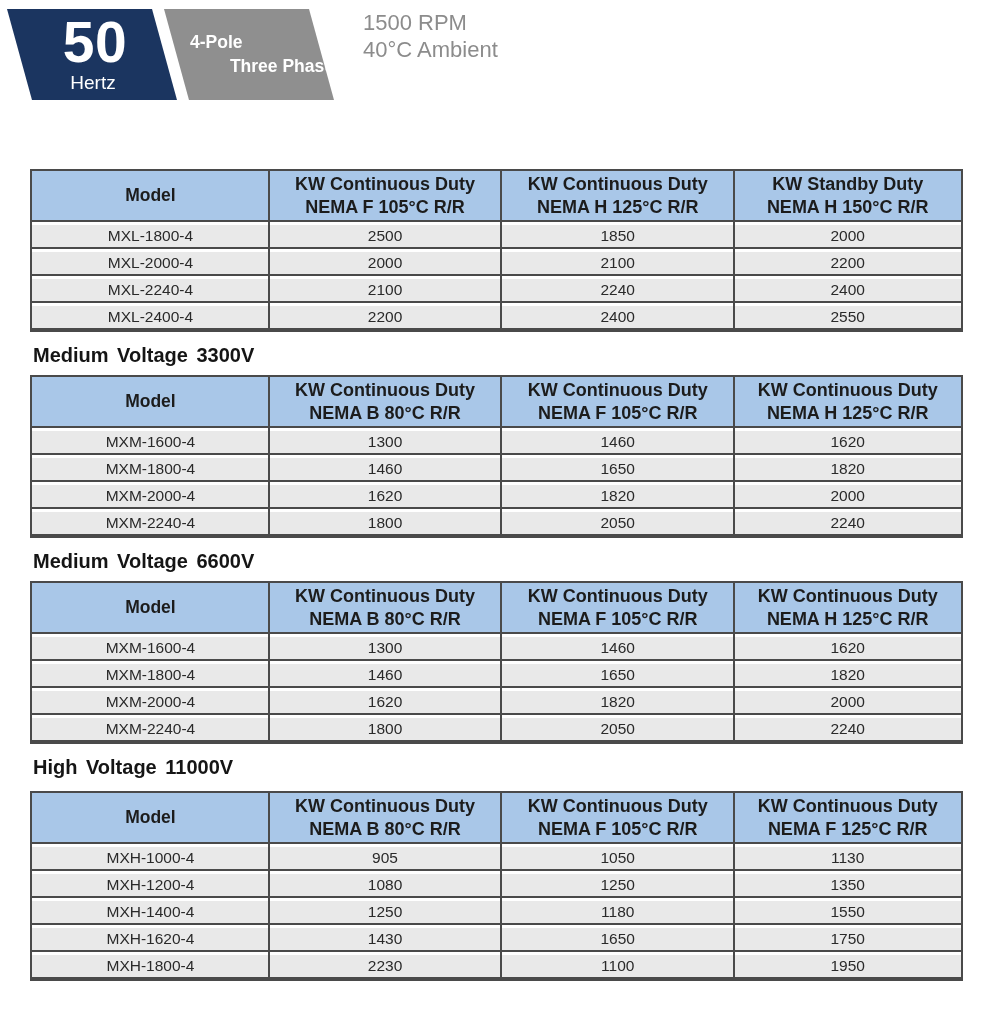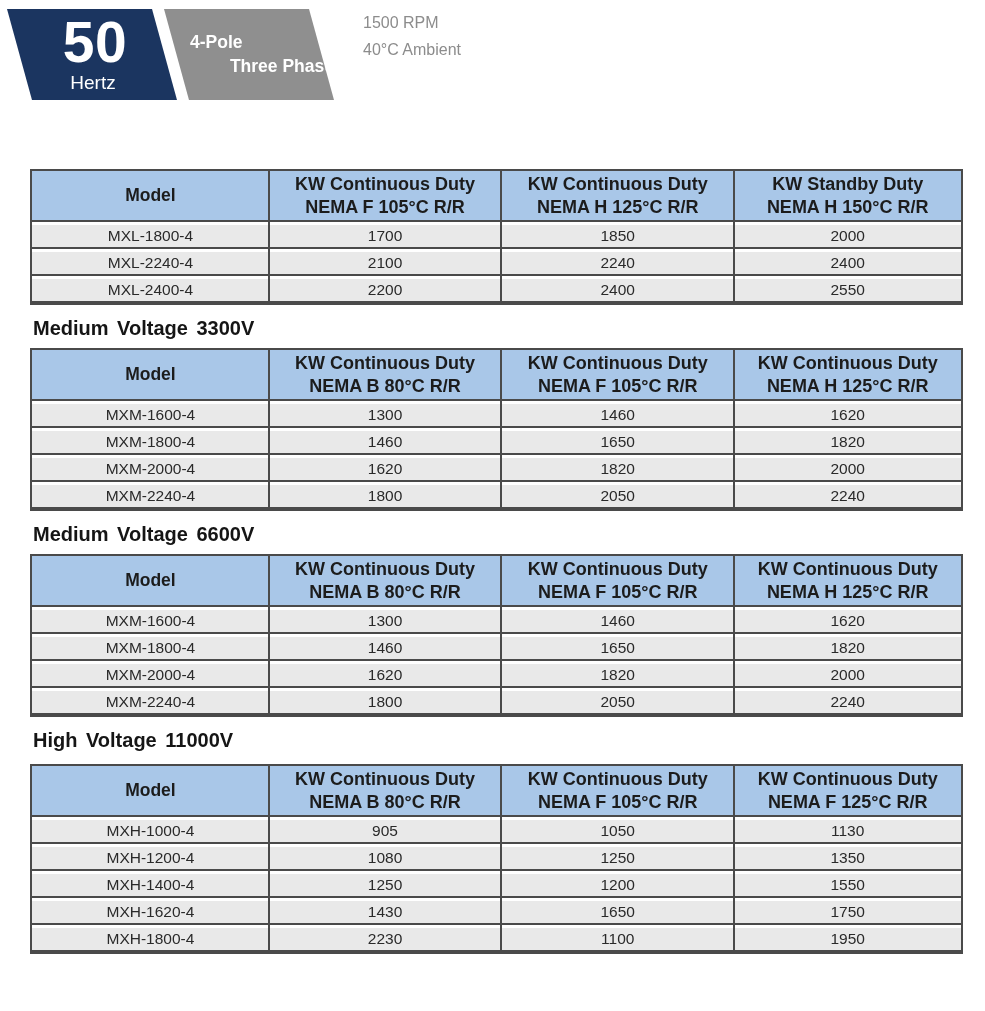--- a/index.html
+++ b/index.html
@@ -15,21 +15,21 @@
            clip-path:polygon(0 0, 85.3% 0, 100% 100%, 14.7% 100%); color:#fff; }
   .badge-navy { left:7px; background:#1b3560; display:flex; flex-direction:column;
                 align-items:center; justify-content:center; }
   .freq-number { font-size:57px; font-weight:700; line-height:0.95; letter-spacing:0.5px; margin-left:6px; }
   .freq-unit   { font-size:19px; font-weight:400; margin-top:2px; margin-left:2px; }
   .badge-gray { left:164px; background:#8f8f8f; display:flex; flex-direction:column;
                 justify-content:center; font-weight:700; font-size:17.5px; line-height:1.1; }
   .pole-line  { margin-left:26px; }
   .phase-line { margin-left:36px; margin-top:5px;text-align:right; }
   .ratings { position:absolute; left:363px; top:9px; color:#8c8c8c;
-             font-size:16px; line-height:27px; }
+             font-size:22px; line-height:27px; }
   .ratings .wide { word-spacing:7px; }
 
   
   .sections { position:absolute; top:169px; left:30px; width:933px; }
   .section + .section { margin-top:12px; }
   .section-title { font-size:20px; font-weight:700; color:#151515;
                    margin:0 0 8px 3px; word-spacing:3px; letter-spacing:0; }
   .tbl-wrap { position:relative; border:2px solid #4a4a4a; background:#ffffff; }
   .section:nth-child(4) .tbl-wrap { margin-top:12px; }
   .vline { position:absolute; top:0; bottom:0; width:2px; margin-left:-1px;
@@ -90,23 +90,29 @@
                 </th>
                 <th class="">
                   <span>KW Standby Duty</span>
                   <span>NEMA H 150°C R/R</span>
                 </th>
               </tr>
             </thead>
             <tbody>
               <tr>
                 <td>MXL-1800-4</td>
-                <td>1700</td>
+                <td>2500</td>
                 <td>1850</td>
                 <td>2000</td>
+              </tr>
+              <tr>
+                <td>MXL-2000-4</td>
+                <td>2000</td>
+                <td>2100</td>
+                <td>2200</td>
               </tr>
               <tr>
                 <td>MXL-2240-4</td>
                 <td>2100</td>
                 <td>2240</td>
                 <td>2400</td>
               </tr>
               <tr>
                 <td>MXL-2400-4</td>
                 <td>2200</td>
@@ -280,21 +286,21 @@
               </tr>
               <tr>
                 <td>MXH-1200-4</td>
                 <td>1080</td>
                 <td>1250</td>
                 <td>1350</td>
               </tr>
               <tr>
                 <td>MXH-1400-4</td>
                 <td>1250</td>
-                <td>1200</td>
+                <td>1180</td>
                 <td>1550</td>
               </tr>
               <tr>
                 <td>MXH-1620-4</td>
                 <td>1430</td>
                 <td>1650</td>
                 <td>1750</td>
               </tr>
               <tr>
                 <td>MXH-1800-4</td>

